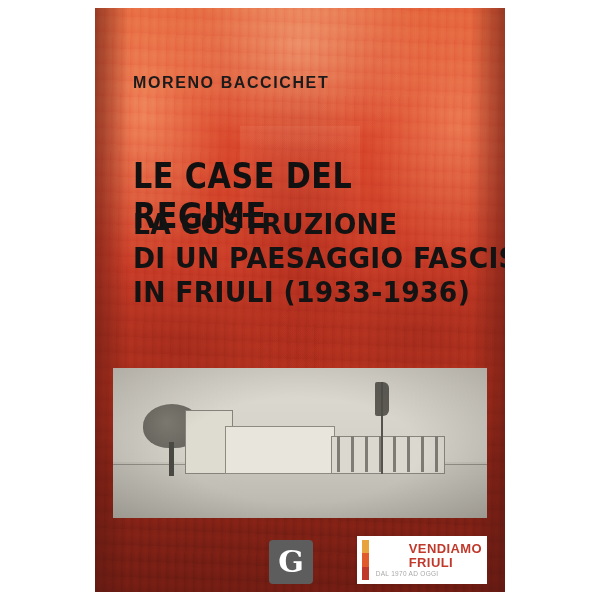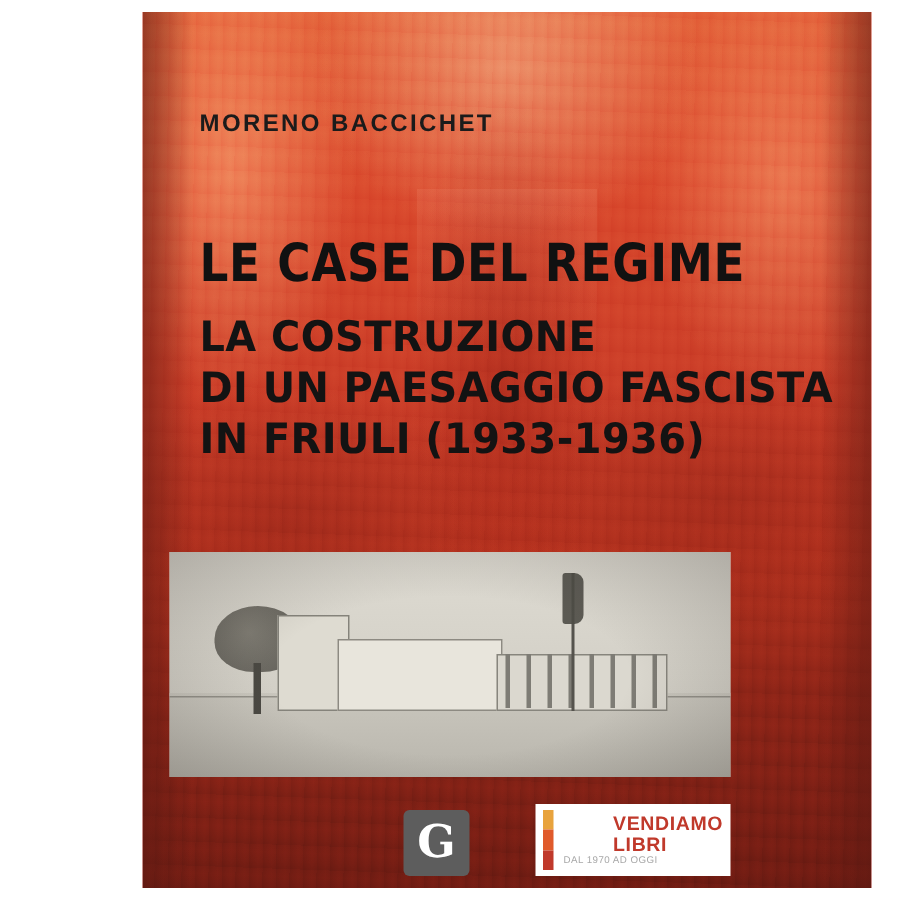--- a/index.html
+++ b/index.html
@@ -20,24 +20,24 @@
     width: 600px;
     height: 600px;
     background: #ffffff;
   }
 
   
   .cover {
     position: absolute;
     left: 95px;
     top: 8px;
-    width: 486px;
+    width: 410px;
     height: 584px;
     overflow: hidden;
-    background: #fca5a5;
+    background: #c2410c;
   }
 
   
   .cover-bg {
     position: absolute;
     inset: 0;
     background:
       radial-gradient(ellipse 120px 220px at 12% 18%, rgba(255,170,120,.55), rgba(255,170,120,0) 70%),
       radial-gradient(ellipse 130px 200px at 88% 20%, rgba(255,170,120,.45), rgba(255,170,120,0) 70%),
       radial-gradient(ellipse 180px 160px at 50% 6%, rgba(250,200,160,.45), rgba(250,200,160,0) 72%),
@@ -294,19 +294,19 @@
     <div class="publisher-logo">G</div>
 
     <div class="badge">
       <div class="badge-flag">
         <span style="background:#e8a33d"></span>
         <span style="background:#e05a2b"></span>
         <span style="background:#c0392b"></span>
       </div>
       <div class="badge-text">
         <div class="l1">VENDIAMO</div>
-        <div class="l2">LIBRI</div>
+        <div class="l2">FRIULI</div>
         <div class="l3">DAL 1970 AD OGGI</div>
       </div>
     </div>
 
   </div>
 </div>
 
 </body></html>

